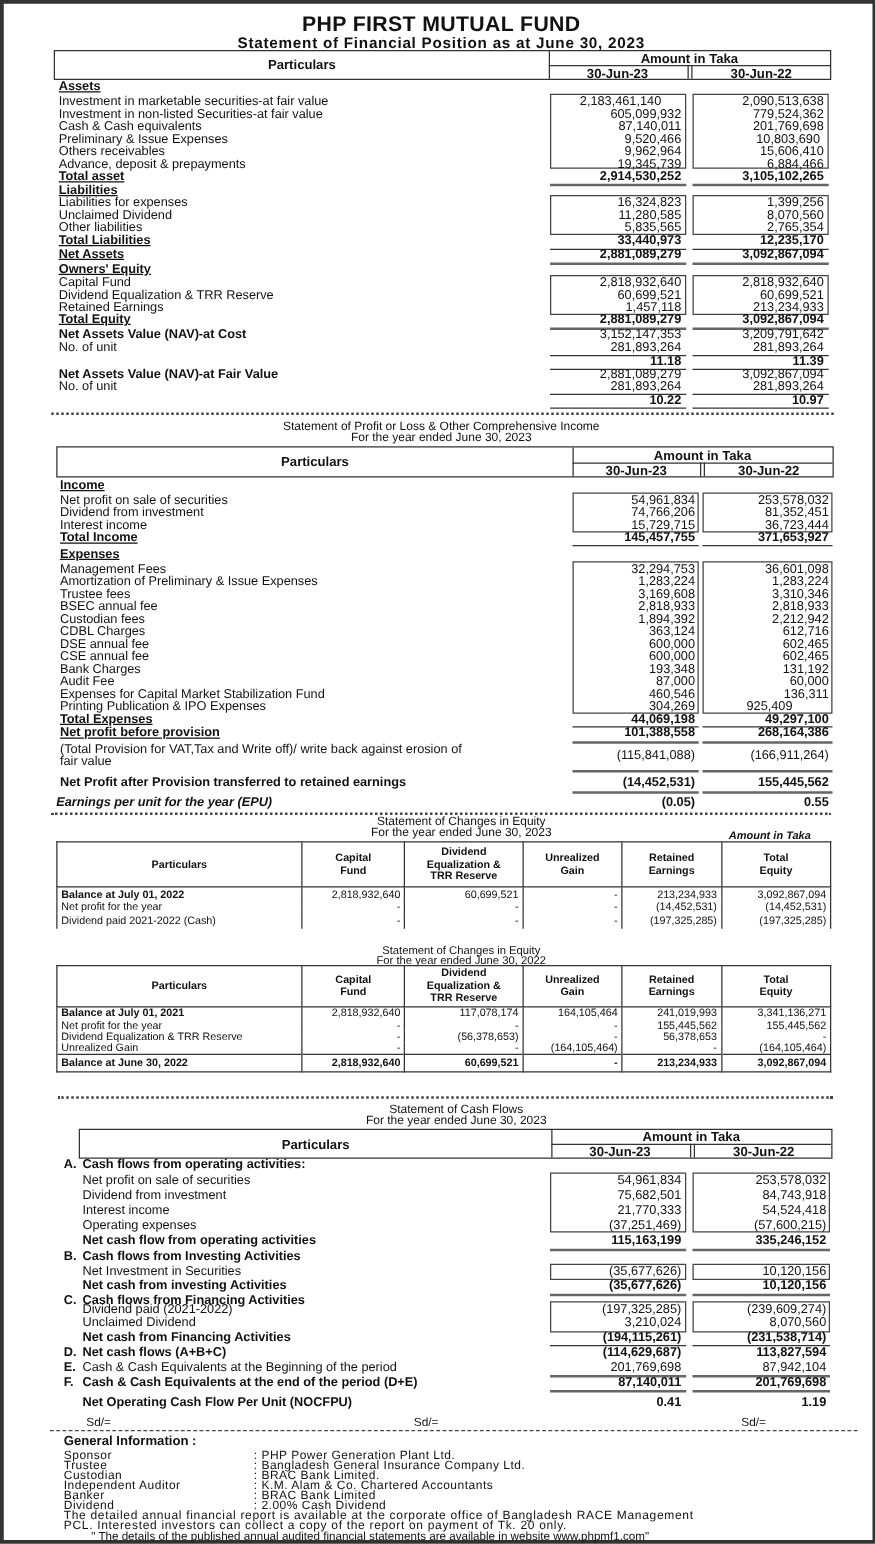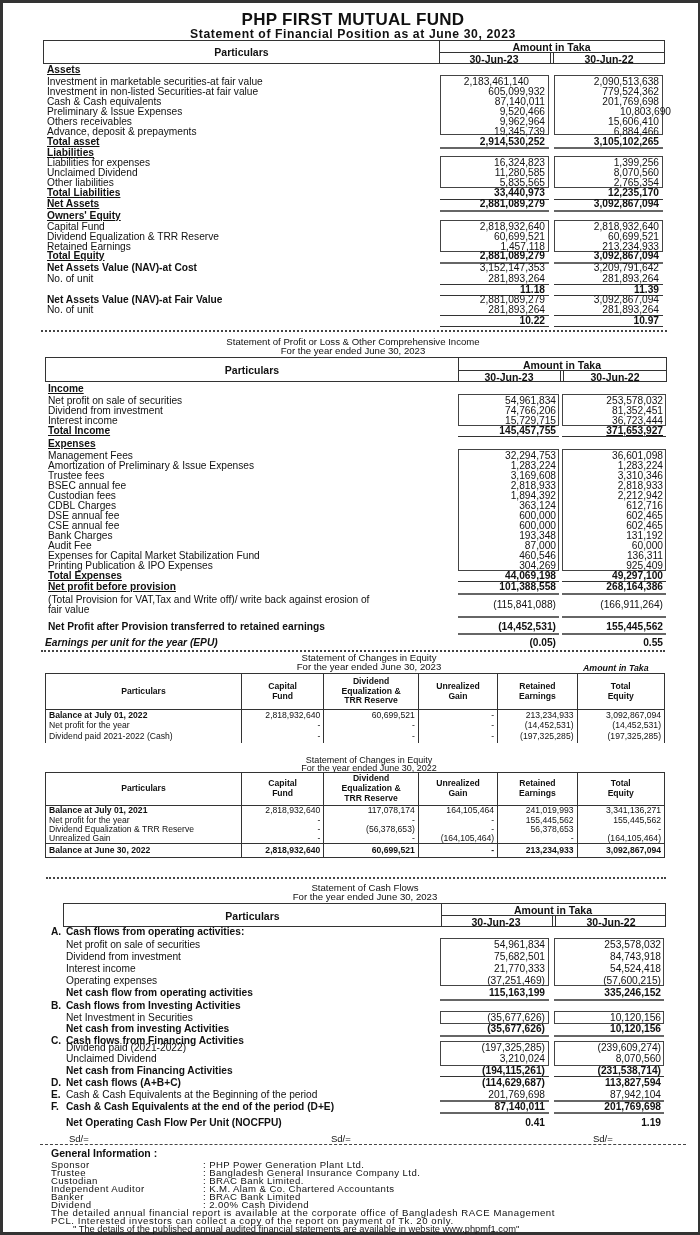--- a/index.html
+++ b/index.html
@@ -68,21 +68,21 @@
         <span class="num" style="left:551px;width:105px;">779,524,362</span>
       </div>
     <div class="row" style="top:94px;">
         <span class="lbl" style="left:44px;">Cash &amp; Cash equivalents</span>
         <span class="num" style="left:437px;width:105px;">87,140,011</span>
         <span class="num" style="left:551px;width:105px;">201,769,698</span>
       </div>
     <div class="row" style="top:104px;">
         <span class="lbl" style="left:44px;">Preliminary &amp; Issue Expenses</span>
         <span class="num" style="left:437px;width:105px;">9,520,466</span>
-        <span class="num" style="left:551px;width:117px;">10,803,690</span>
+        <span class="num" style="left:551px;width:102px;">10,803,690</span>
       </div>
     <div class="row" style="top:114px;">
         <span class="lbl" style="left:44px;">Others receivables</span>
         <span class="num" style="left:437px;width:105px;">9,962,964</span>
         <span class="num" style="left:551px;width:105px;">15,606,410</span>
       </div>
     <div class="row" style="top:124px;">
         <span class="lbl" style="left:44px;">Advance, deposit &amp; prepayments</span>
         <span class="num" style="left:437px;width:105px;">19,345,739</span>
         <span class="num" style="left:551px;width:105px;">6,884,466</span>
@@ -230,21 +230,21 @@
         <span class="num" style="left:559px;width:101px;">81,352,451</span>
       </div>
     <div class="row" style="top:413px;">
         <span class="lbl" style="left:45px;">Interest income</span>
         <span class="num" style="left:455px;width:98px;">15,729,715</span>
         <span class="num" style="left:559px;width:101px;padding-left:16px;">36,723,444</span>
       </div>
     <div class="row" style="top:423px;">
         <span class="lbl b u" style="left:45px;">Total Income</span>
         <span class="num b" style="left:455px;width:98px;">145,457,755</span>
-        <span class="num b" style="left:559px;width:101px;text-decoration:underline;">371,653,927</span>
+        <span class="num b" style="left:559px;width:101px;">371,653,927</span>
       </div>
     <div class="hline" style="left:455px; width:101px; top:433px;"></div>
     <div class="hline" style="left:559px; width:104px; top:433px;"></div>
 
     <div class="row" style="top:436px;">
         <span class="lbl b u" style="left:45px;">Expenses</span>
       </div>
     <div class="box" style="left:455px; top:446px; width:101px; height:122px;"></div>
     <div class="box" style="left:559px; top:446px; width:104px; height:122px;"></div>
     <div class="row" style="top:448px;">
@@ -298,21 +298,21 @@
         <span class="num" style="left:559px;width:101px;">60,000</span>
       </div>
     <div class="row" style="top:548px;">
         <span class="lbl" style="left:45px;">Expenses for Capital Market Stabilization Fund</span>
         <span class="num" style="left:455px;width:98px;">460,546</span>
         <span class="num" style="left:559px;width:101px;">136,311</span>
       </div>
     <div class="row" style="top:558px;">
         <span class="lbl" style="left:45px;">Printing Publication &amp; IPO Expenses</span>
         <span class="num" style="left:455px;width:98px;">304,269</span>
-        <span class="num" style="left:559px;width:101px;">925,409</span>
+        <span class="num" style="left:530px;width:101px;">925,409</span>
       </div>
     <div class="row" style="top:568px;">
         <span class="lbl b u" style="left:45px;">Total Expenses</span>
         <span class="num b" style="left:455px;width:98px;">44,069,198</span>
         <span class="num b" style="left:559px;width:101px;">49,297,100</span>
       </div>
     <div class="hline" style="left:455px; width:101px; top:578px;"></div>
     <div class="hline" style="left:559px; width:104px; top:578px;"></div>
     <div class="row" style="top:579px;">
         <span class="lbl b u" style="left:45px;">Net profit before provision</span>

